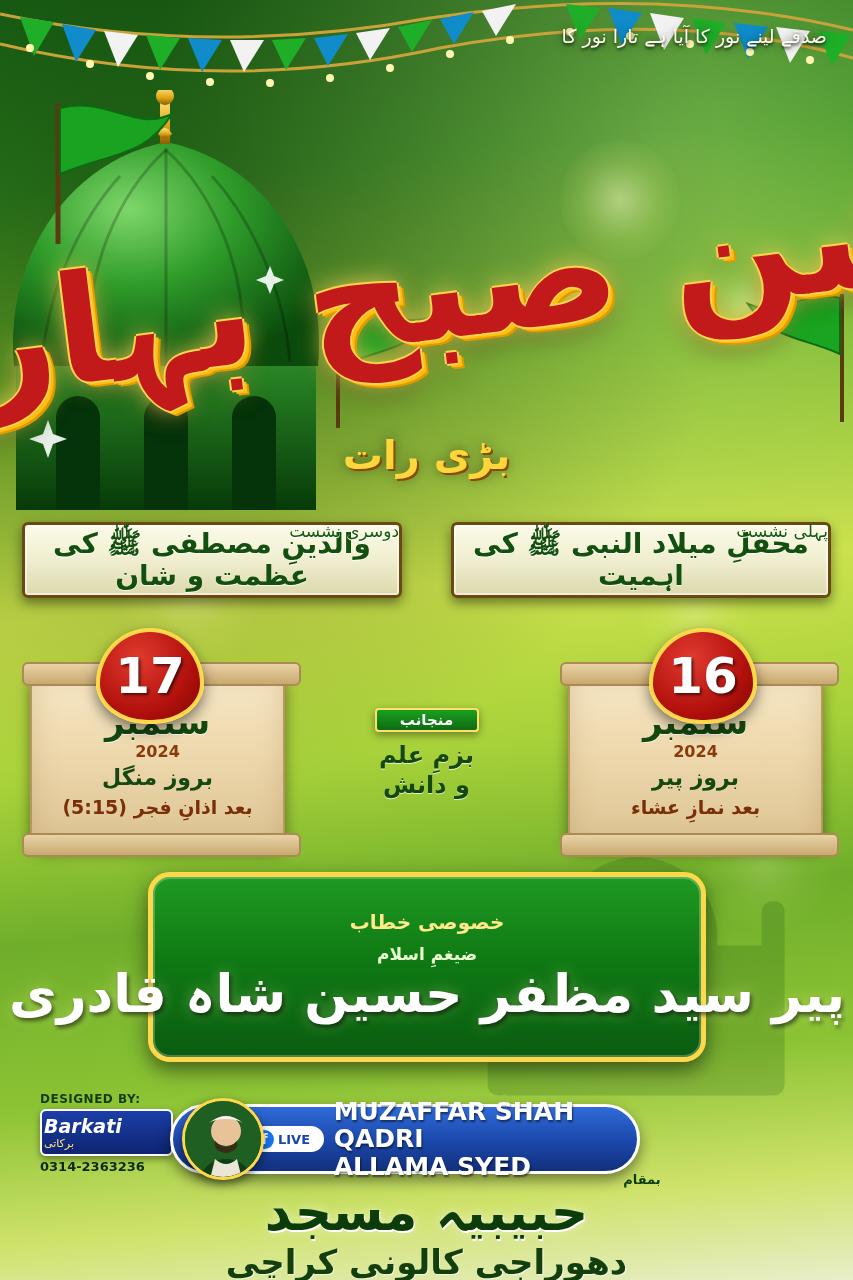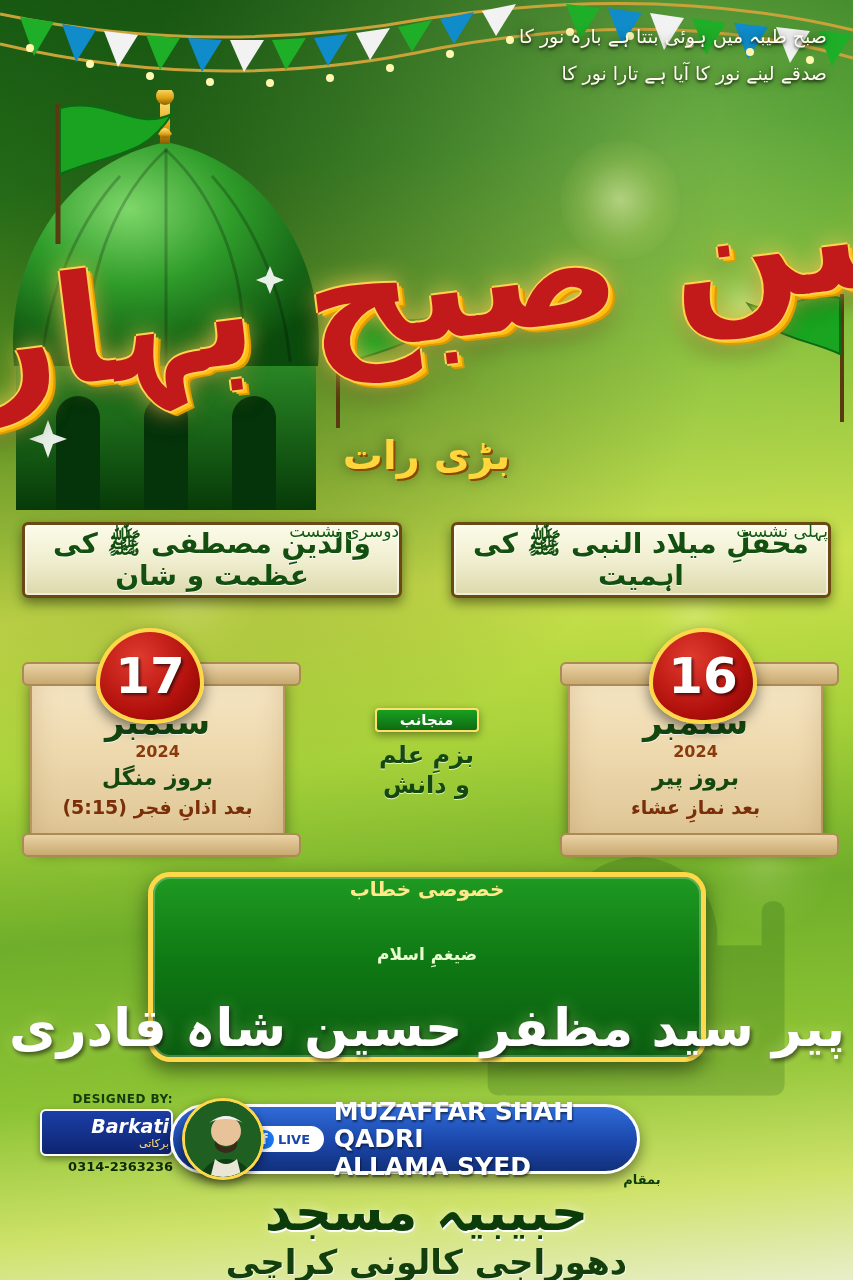--- a/index.html
+++ b/index.html
@@ -151,34 +151,34 @@
     text-shadow: 0 1px 0 rgba(255,255,255,0.7);
   }
 
   
   .speaker-panel {
     position: absolute; left: 148px; top: 872px; width: 558px; height: 190px;
     background: linear-gradient(180deg, #1f9a22 0%, #0f7a14 45%, #0a5c10 100%);
     border: 5px solid #ffd84a;
     border-radius: 22px;
     box-shadow: 0 8px 20px rgba(0,0,0,0.5), inset 0 0 0 2px rgba(255,255,255,0.25);
-    display: flex; flex-direction: column; align-items: center; justify-content: space-between;
+    display: flex; flex-direction: column; align-items: center; justify-content: center;
     direction: rtl;
   }
   .sp-kicker { font-size: 20px; color: #ffe98a; font-weight: bold; letter-spacing: 1px; }
   .sp-title { font-size: 17px; color: #eaffd0; margin-top: 10px; font-weight: bold; }
   .sp-name {
     font-size: 52px; color: #ffffff; font-weight: bold; line-height: 1.1; margin-top: 2px;
     text-shadow: 2px 3px 4px rgba(0,0,0,0.55), 0 0 16px rgba(255,255,170,0.35);
     white-space: nowrap;
   }
 
   
   .designer {
-    position: absolute; left: 40px; top: 1092px; width: 133px; text-align: right;
+    position: absolute; left: 40px; top: 1092px; width: 133px; text-align: left;
   }
   .designer .dlabel { font-size: 12px; font-weight: bold; color: #123c0b; letter-spacing: .5px; }
   .designer .dbox {
     margin-top: 3px; background: linear-gradient(180deg,#1b3fa8,#0e2470);
     border: 2px solid #fff; border-radius: 6px; padding: 4px 2px;
     box-shadow: 0 3px 7px rgba(0,0,0,0.4);
   }
   .designer .dname { font-size: 19px; color: #fff; font-style: italic; font-weight: bold; }
   .designer .durdu { font-size: 11px; color: #ffe07a; direction: rtl; }
   .designer .dphone { margin-top: 3px; font-size: 13px; font-weight: bold; color: #0d2a06; }
@@ -387,21 +387,20 @@
         <circle cx="510" cy="40" r="4"></circle>
       <circle cx="570" cy="32" r="4"></circle>
         <circle cx="630" cy="36" r="4"></circle>
         <circle cx="690" cy="44" r="4"></circle>
       <circle cx="750" cy="52" r="4"></circle>
         <circle cx="810" cy="60" r="4"></circle>
     </g>
   </svg>
 
   <div class="couplet">
-    <div>صبح طیبہ میں ہوئی بتتا ہے بارہ نور کا</div>
     <div>صدقے لینے نور کا آیا ہے تارا نور کا</div>
   </div>
 
   <div class="title-art">
     <div class="t-main">جشن صبح بہاراں</div>
   </div>
   <div class="title-sub">بڑی رات</div>
 
   <div class="sessions">
     <div class="sess right">

